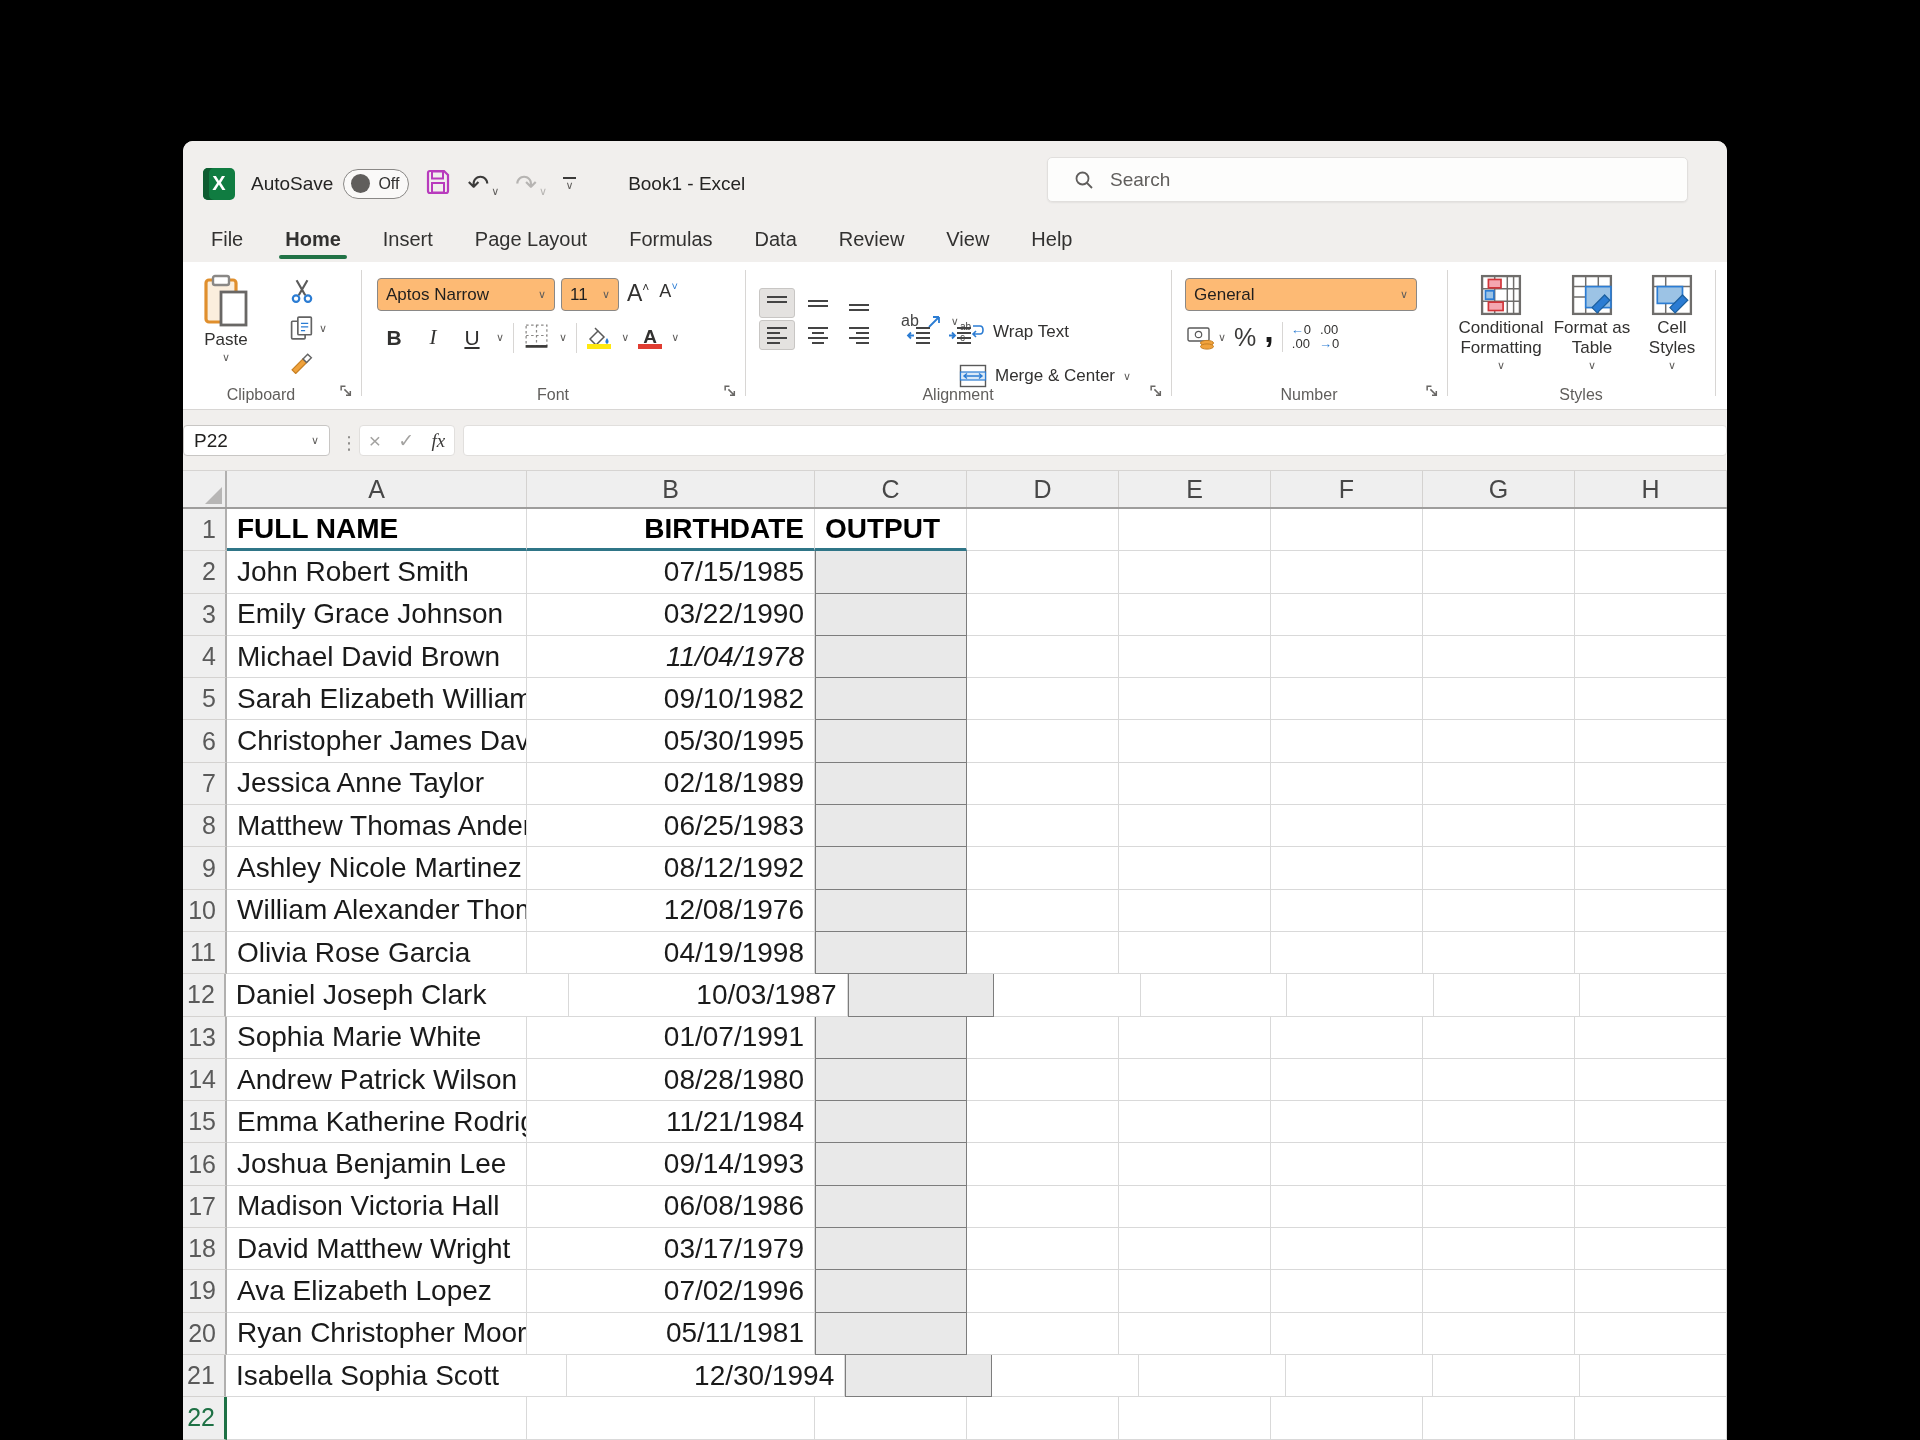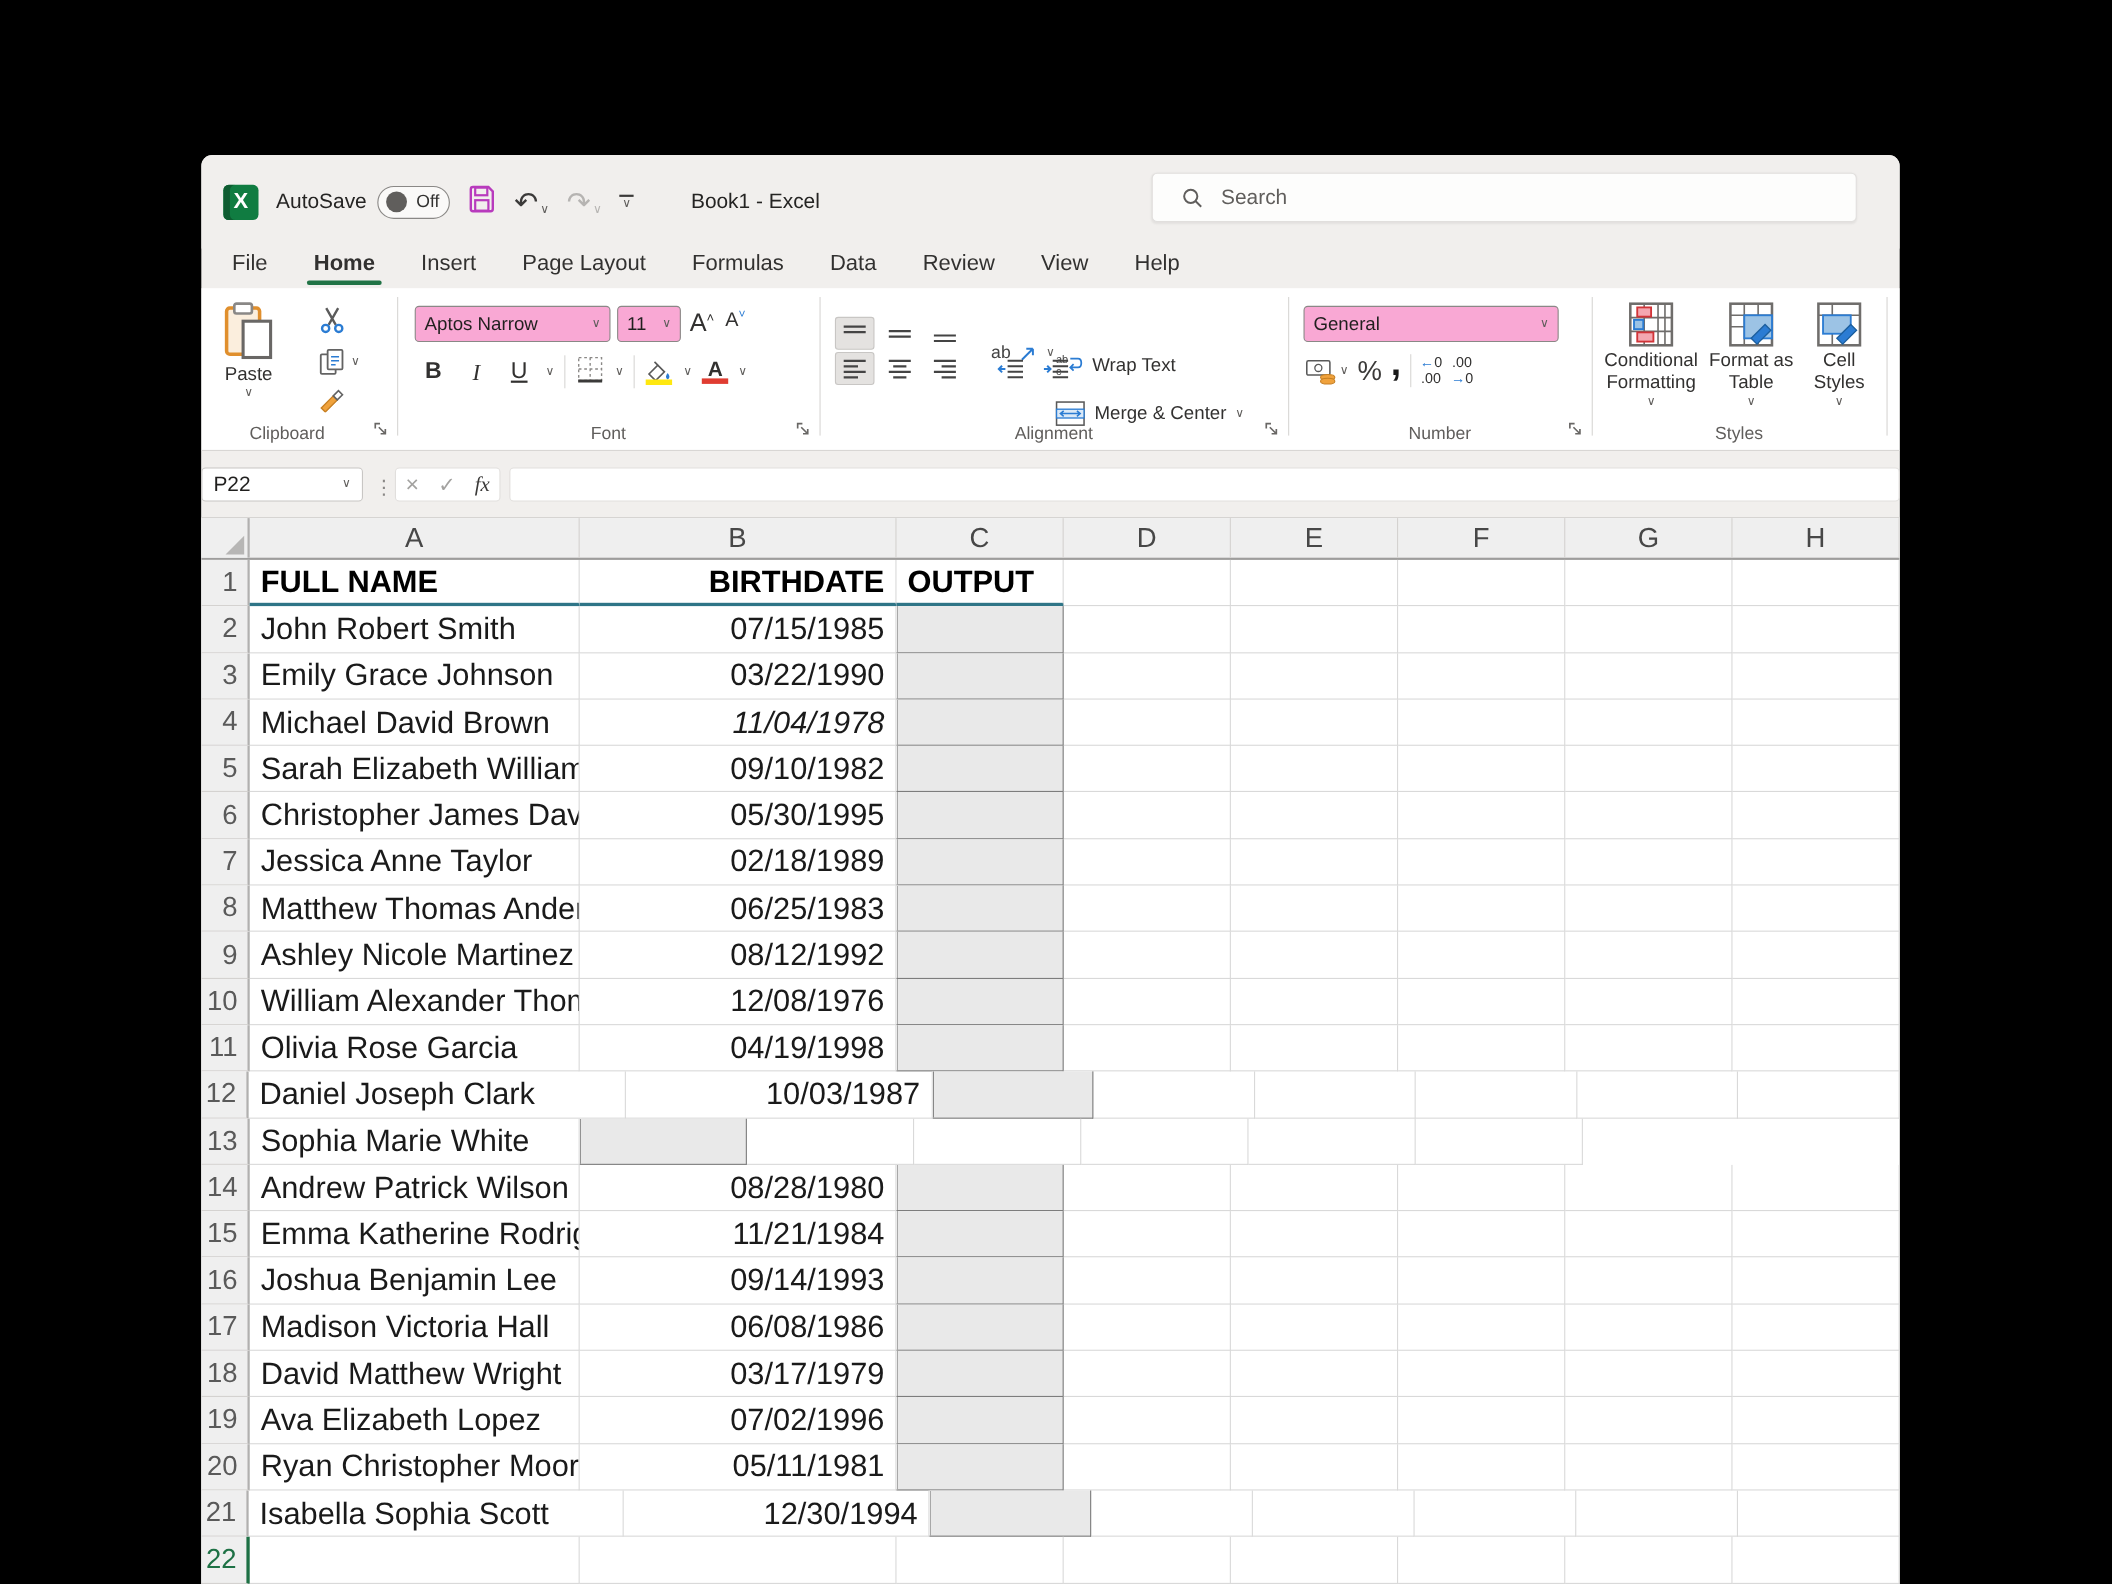--- a/index.html
+++ b/index.html
@@ -42,21 +42,21 @@
     background:#217346; border-radius:2px; }
 
   
   #ribbon { position:relative; height:148px; background:#fff; border-bottom:1px solid #d8d6d4; }
   .rsep { position:absolute; top:8px; height:126px; width:1px; background:#d8d6d4; }
   .rgroup { position:absolute; top:0; height:148px; }
   .grp-label { position:absolute; bottom:6px; left:0; right:0; text-align:center; font-size:16px; color:#605e5c; }
   .launcher { position:absolute; right:8px; bottom:8px; }
   .bigbtn { position:absolute; display:flex; flex-direction:column; align-items:center; gap:2px; }
   .bigbtn .blabel { font-size:17px; color:#323130; text-align:center; line-height:20px; }
-  .combo { position:absolute; background:#f9a8d4; border:1px solid #8a8886; border-radius:4px;
+  .combo { position:absolute; background:#fdba74; border:1px solid #8a8886; border-radius:4px;
     display:flex; align-items:center; font-size:17px; color:#201f1e; padding:0 8px; justify-content:space-between; }
   .mini-col { position:absolute; display:flex; flex-direction:column; gap:7px; align-items:flex-start; }
   .mini-row { display:flex; align-items:center; gap:4px; }
   .fmt-btn { font-size:21px; color:#323130; width:30px; text-align:center; }
   .alni { display:flex; align-items:center; justify-content:center; width:36px; height:30px; border-radius:3px; }
   .alni.sel { background:#e4e2e0; border:1px solid #c8c6c4; }
   .icon-txt-btn { display:flex; align-items:center; gap:8px; font-size:17px; color:#323130;margin-top:36px; }
   .two-line-btn { display:flex; flex-direction:column; align-items:center; }
   .dec-ico { font-size:13px; line-height:14px; color:#323130; text-align:center; white-space:pre; }
   .dec-ico .blue { color:#2b7cd3; }
@@ -562,20 +562,21 @@
             <div class="cell outc" style="width: 152px;"></div>
             <div class="cell " style="width: 152px;"></div>
             <div class="cell " style="width: 152px;"></div>
             <div class="cell " style="width: 152px;"></div>
             <div class="cell " style="width: 152px;"></div>
             <div class="cell " style="width: 152px;"></div>
           </div>
           <div class="grid-row">
             <div class="rowhdr">13</div>
             <div class="cell namec" style="width: 300px;">Sophia Marie White</div>
+            <div class="cell datec" style="width: 288px;">01/07/1991</div>
             <div class="cell outc" style="width: 152px;"></div>
             <div class="cell " style="width: 152px;"></div>
             <div class="cell " style="width: 152px;"></div>
             <div class="cell " style="width: 152px;"></div>
             <div class="cell " style="width: 152px;"></div>
             <div class="cell " style="width: 152px;"></div>
           </div>
           <div class="grid-row">
             <div class="rowhdr">14</div>
             <div class="cell namec" style="width: 300px;">Andrew Patrick Wilson</div>

